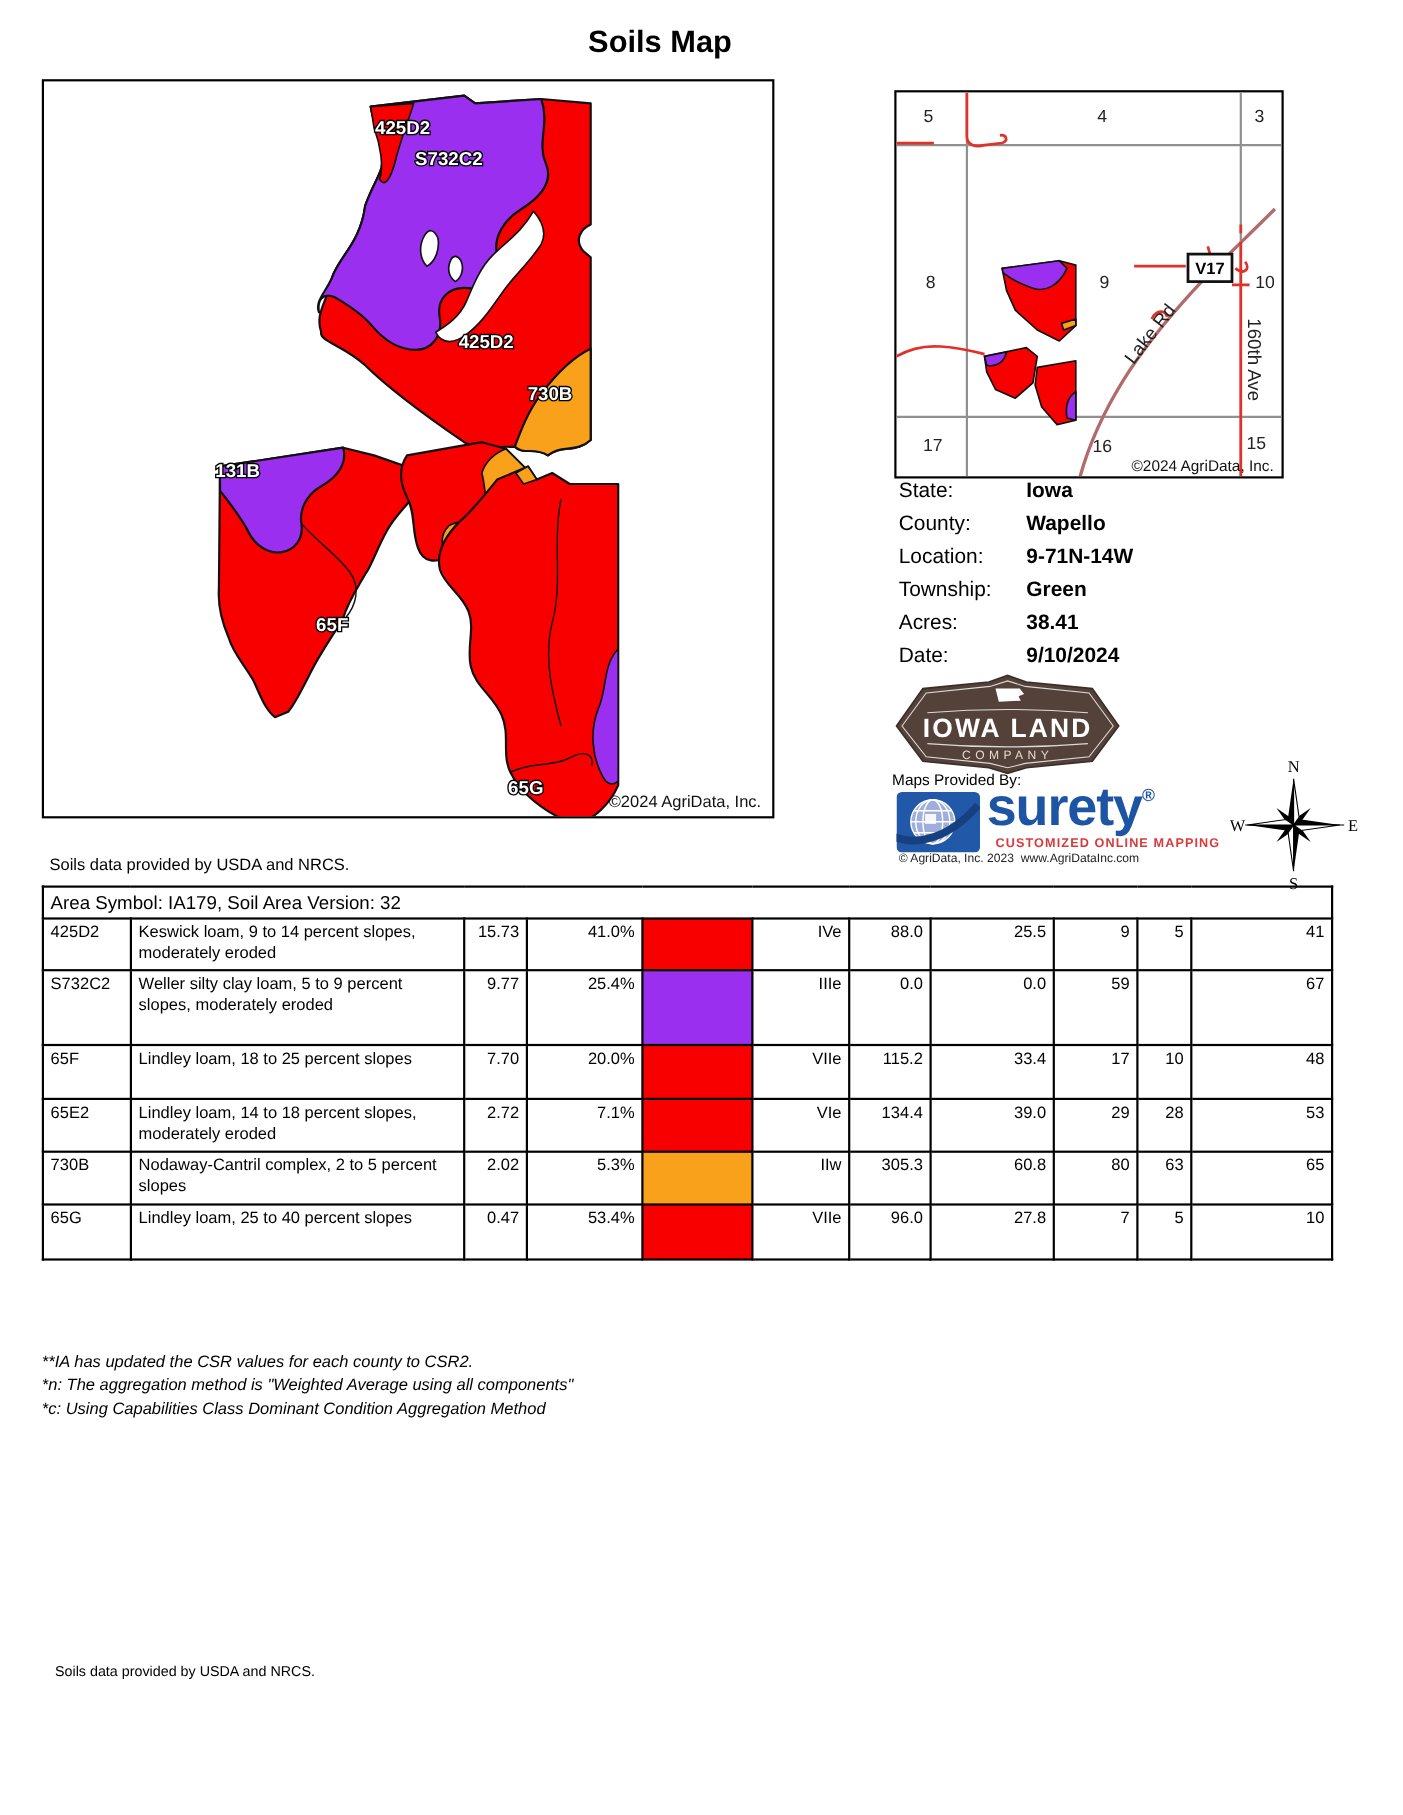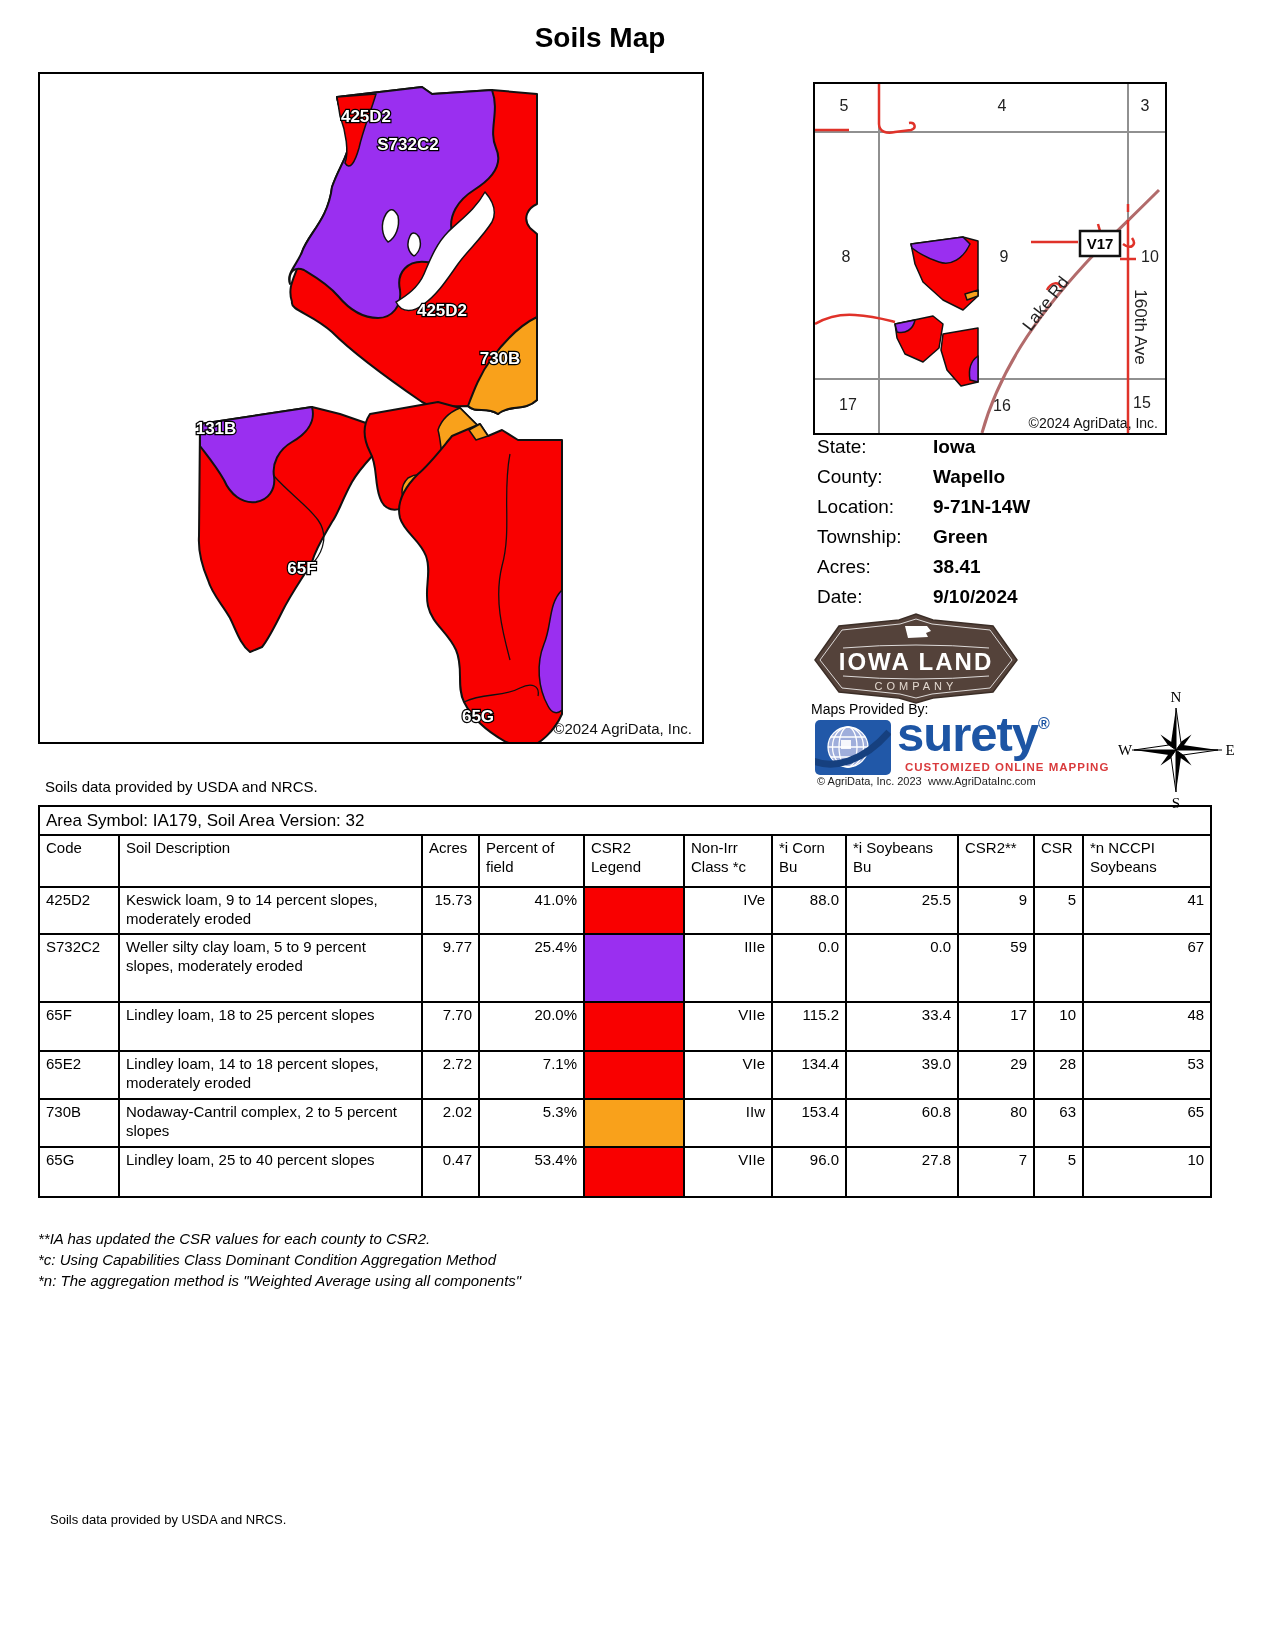--- a/index.html
+++ b/index.html
@@ -246,33 +246,20 @@
         <col style="width:74px">
         <col style="width:112px">
       <col style="width:76px">
         <col style="width:49px">
         <col style="width:128px">
     </colgroup>
     <tbody>
       <tr class="area-row">
         <td colspan="11">Area Symbol: IA179, Soil Area Version: 32</td>
       </tr>
-      <tr class="hdr-row">
-        <td>Code</td>
-        <td>Soil Description</td>
-        <td>Acres</td>
-        <td>Percent of field</td>
-        <td>CSR2 Legend</td>
-        <td>Non-Irr Class *c</td>
-        <td>*i Corn Bu</td>
-        <td>*i Soybeans Bu</td>
-        <td>CSR2**</td>
-        <td>CSR</td>
-        <td>*n NCCPI Soybeans</td>
-      </tr>
       <tr style="height:47px">
         <td>425D2</td>
         <td>Keswick loam, 9 to 14 percent slopes, moderately eroded</td>
         <td class="num">15.73</td>
         <td class="num">41.0%</td>
         <td class="legend" style="background-color: rgb(249, 0, 0);"></td>
         <td class="num">IVe</td>
         <td class="num">88.0</td>
         <td class="num">25.5</td>
         <td class="num">9</td>
@@ -318,21 +305,21 @@
         <td class="num">28</td>
         <td class="num">53</td>
       </tr>
       <tr style="height:48px">
         <td>730B</td>
         <td>Nodaway-Cantril complex, 2 to 5 percent slopes</td>
         <td class="num">2.02</td>
         <td class="num">5.3%</td>
         <td class="legend" style="background-color: rgb(249, 161, 27);"></td>
         <td class="num">IIw</td>
-        <td class="num">153.4</td>
+        <td class="num">305.3</td>
         <td class="num">60.8</td>
         <td class="num">80</td>
         <td class="num">63</td>
         <td class="num">65</td>
       </tr>
       <tr style="height:50px">
         <td>65G</td>
         <td>Lindley loam, 25 to 40 percent slopes</td>
         <td class="num">0.47</td>
         <td class="num">53.4%</td>
@@ -342,19 +329,19 @@
         <td class="num">27.8</td>
         <td class="num">7</td>
         <td class="num">5</td>
         <td class="num">10</td>
       </tr>
     </tbody>
   </table>
 
   <div class="abs footnotes">
     <p>**IA has updated the CSR values for each county to CSR2.</p>
+    <p>*n: The aggregation method is "Weighted Average using all components"</p>
     <p>*c: Using Capabilities Class Dominant Condition Aggregation Method</p>
-    <p>*n: The aggregation method is "Weighted Average using all components"</p>
   </div>
 
   <div class="abs bottom-note">Soils data provided by USDA and NRCS.</div>
 
 </div>
 
 </body></html>

